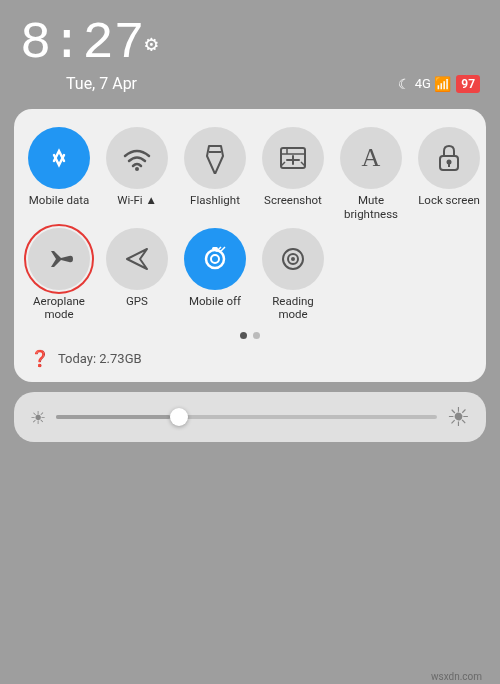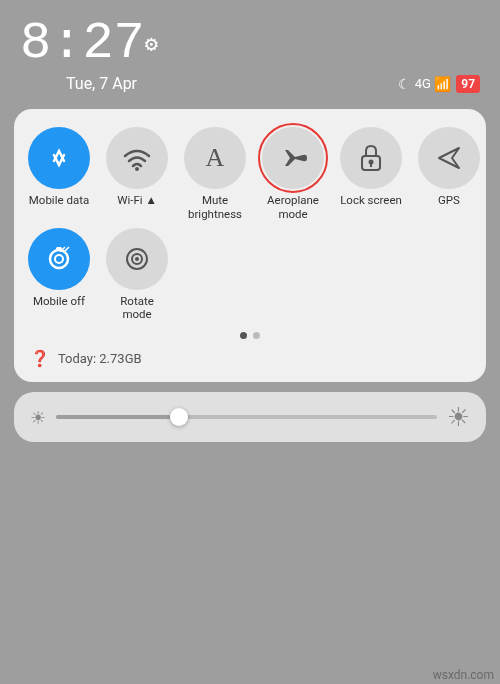--- a/index.html
+++ b/index.html
@@ -199,22 +199,22 @@
     }
 
     .sun-icon-lg {
       font-size: 22px;
       color: #888;
     }
 
     .watermark {
       position: absolute;
       bottom: 2px;
-      right: 6px;
-      font-size: 12px;
+      right: 18px;
+      font-size: 10px;
       color: rgba(0,0,0,0.35);
     }
   </style>
 </head>
 <body>
 
 <div class="status-bar">
   <div class="status-top">
     <span class="time">8:27</span>
     <span class="settings-icon-wrap">⚙</span>
@@ -248,50 +248,71 @@
         <svg width="32" height="28" viewBox="0 0 32 28" fill="none">
           <path d="M4 12 Q16 2 28 12" stroke="#555" stroke-width="2.5" fill="none" stroke-linecap="round"></path>
           <path d="M8 17 Q16 10 24 17" stroke="#555" stroke-width="2.5" fill="none" stroke-linecap="round"></path>
           <path d="M12 22 Q16 18 20 22" stroke="#555" stroke-width="2.5" fill="none" stroke-linecap="round"></path>
           <circle cx="16" cy="25" r="2" fill="#555"></circle>
         </svg>
       </div>
       <span class="tile-label">Wi-Fi ▲</span>
     </div>
 
-
-
+    <div class="tile">
+      <div class="tile-circle">
+        <svg width="28" height="32" viewBox="0 0 28 32" fill="none">
+          <polygon points="8,4 20,4 22,14 14,32 6,14" stroke="#555" stroke-width="2" fill="none" stroke-linejoin="round"></polygon>
+          <line x1="8" y1="10" x2="20" y2="10" stroke="#555" stroke-width="2"></line>
+        </svg>
+      </div>
+      <span class="tile-label">Flashlight</span>
+    </div>
+
+
+    <div class="tile">
+      <div class="tile-circle">
+        <svg width="32" height="32" viewBox="0 0 32 32" fill="none">
+          <rect x="4" y="6" width="24" height="20" rx="2" stroke="#555" stroke-width="2" fill="none"></rect>
+          <line x1="4" y1="12" x2="28" y2="12" stroke="#555" stroke-width="1.5"></line>
+          <line x1="10" y1="6" x2="10" y2="12" stroke="#555" stroke-width="1.5"></line>
+          <path d="M10 18 L22 18 M16 14 L16 22" stroke="#555" stroke-width="2" stroke-linecap="round"></path>
+          <path d="M8 20 L4 24 M24 20 L28 24" stroke="#555" stroke-width="1.5"></path>
+        </svg>
+      </div>
+      <span class="tile-label">Screenshot</span>
+    </div>
 
 
     <div class="tile">
       <div class="tile-circle">
         <span style="font-size:26px;color:#555;font-style:normal;font-family:serif;">A</span>
       </div>
       <span class="tile-label">Mute brightness</span>
-    </div>
-
-    <div class="tile aeroplane-tile">
-      <div class="tile-circle">
-        <svg width="32" height="32" viewBox="0 0 32 32" fill="none">
-          <path d="M4 20 L13 16 L8 8 L11 8 L18 15 L26 13 Q30 12 30 16 Q30 20 26 19 L18 17 L11 24 L8 24 L13 16" fill="#555"></path>
-        </svg>
-      </div>
-      <span class="tile-label">Aeroplane mode</span>
     </div>
 
     <div class="tile">
       <div class="tile-circle">
         <svg width="28" height="32" viewBox="0 0 28 32" fill="none">
           <rect x="5" y="14" width="18" height="14" rx="3" stroke="#555" stroke-width="2" fill="none"></rect>
           <path d="M9 14 L9 9 Q9 4 14 4 Q19 4 19 9 L19 14" stroke="#555" stroke-width="2" fill="none"></path>
           <circle cx="14" cy="20" r="2.5" fill="#555"></circle>
           <line x1="14" y1="22" x2="14" y2="25" stroke="#555" stroke-width="2"></line>
         </svg>
       </div>
       <span class="tile-label">Lock screen</span>
+    </div>
+
+    <div class="tile aeroplane-tile">
+      <div class="tile-circle">
+        <svg width="32" height="32" viewBox="0 0 32 32" fill="none">
+          <path d="M4 20 L13 16 L8 8 L11 8 L18 15 L26 13 Q30 12 30 16 Q30 20 26 19 L18 17 L11 24 L8 24 L13 16" fill="#555"></path>
+        </svg>
+      </div>
+      <span class="tile-label">Aeroplane mode</span>
     </div>
 
     <div class="tile">
       <div class="tile-circle">
         <svg width="30" height="30" viewBox="0 0 30 30" fill="none">
           <path d="M5 15 L25 5 L18 15 L25 25 Z" stroke="#555" stroke-width="2" fill="none" stroke-linejoin="round"></path>
         </svg>
       </div>
       <span class="tile-label">GPS</span>
     </div>
@@ -309,21 +330,21 @@
     </div>
 
     <div class="tile">
       <div class="tile-circle">
         <svg width="32" height="32" viewBox="0 0 32 32" fill="none">
           <circle cx="16" cy="16" r="10" stroke="#555" stroke-width="2" fill="none"></circle>
           <circle cx="16" cy="16" r="5" stroke="#555" stroke-width="2" fill="none"></circle>
           <circle cx="16" cy="16" r="2" fill="#555"></circle>
         </svg>
       </div>
-      <span class="tile-label">Rotate mode</span>
+      <span class="tile-label">Reading mode</span>
     </div>
 
   </div>
 
   <div class="dots-row">
     <div class="dot active"></div>
     <div class="dot"></div>
   </div>
 
   <div class="data-row">

